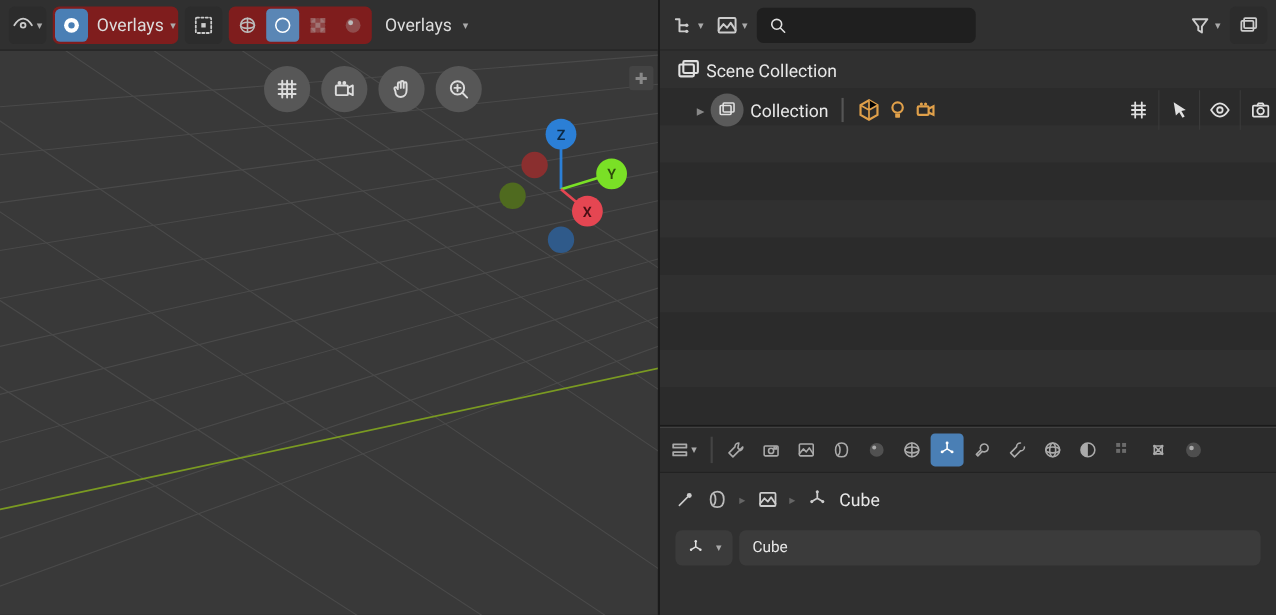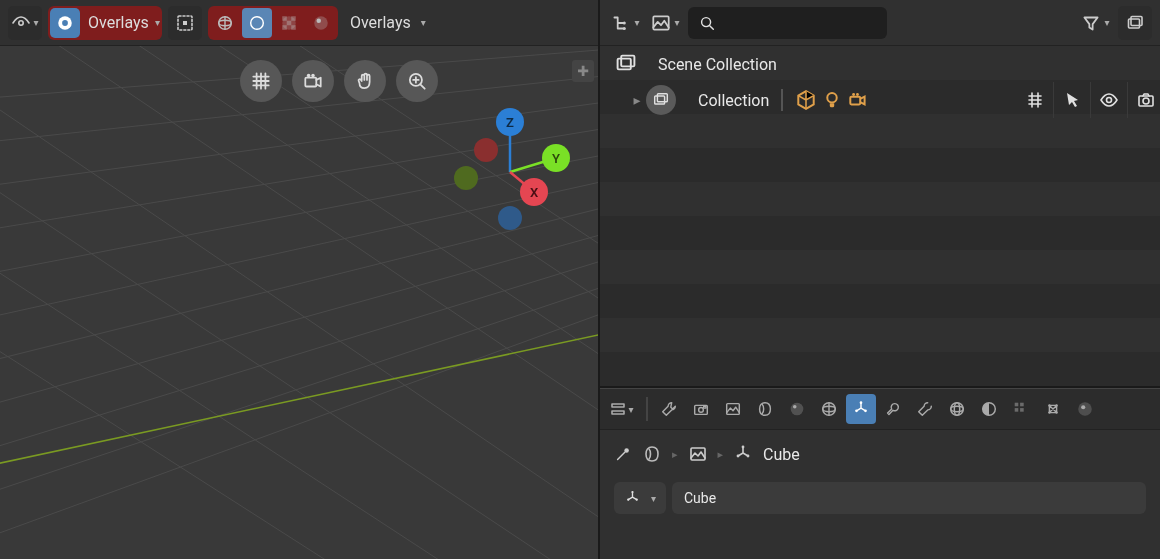--- a/index.html
+++ b/index.html
@@ -29,21 +29,21 @@
   .search { flex: 1; background: #1f1f1f; border-radius: 6px; height: 32px; display: flex; align-items: center; padding: 0 10px; max-width: 260px; }
   .search svg { flex: none; }
   .spacer { flex: 1; }
   .out-body { flex: 1; position: relative; }
   .stripe-row { height: 34px; display: flex; align-items: center; }
   .stripe-row.odd { background: #2b2b2b; }
   .stripe-row.even { background: #303030; }
   .out-row { position: absolute; left: 0; right: 0; display: flex; align-items: center; height: 36px; }
   .right-icons { position: absolute; right: 4px; display: flex; align-items: center; gap: 4px; }
   .vdiv { width: 1px; height: 36px; background: #3a3a3a; margin: 0 4px; }
-  .collection-label { color: #e8e8e8; font-size: 16px; margin-left: 20px; }
+  .collection-label { color: #e8e8e8; font-size: 16px; margin-left: 4px; }
   .tw { width: 14px; display: flex; justify-content: center; color: #888; cursor: pointer; }
   
   .props { flex: 1; display: flex; flex-direction: column; background: #303030; }
   .props-header { height: 42px; background: #2c2c2c; display: flex; align-items: center; padding: 0 6px; gap: 2px; border-top: 1px solid #444; border-bottom: 1px solid #222; overflow: hidden; }
   .tab { width: 30px; height: 30px; display: inline-flex; align-items: center; justify-content: center; border-radius: 4px; cursor: pointer; color: #aaa; }
   .tab.active { background: #4a7fb5; color: #fff; }
   .bread { height: 48px; display: flex; align-items: center; gap: 10px; padding: 0 14px; color: #ccc; }
   .bread .sep { color: #666; font-size: 11px; }
   .name-row { padding: 4px 14px; display: flex; align-items: center; gap: 6px; }
   .name-pill { background: #3b3b3b; border-radius: 6px; height: 32px; display: flex; align-items: center; padding: 0 10px; gap: 8px; width: 52px; }

